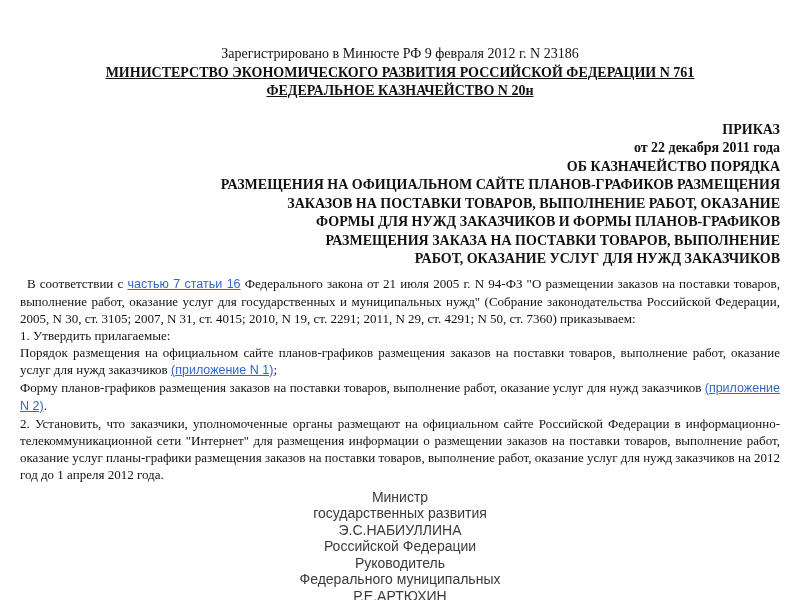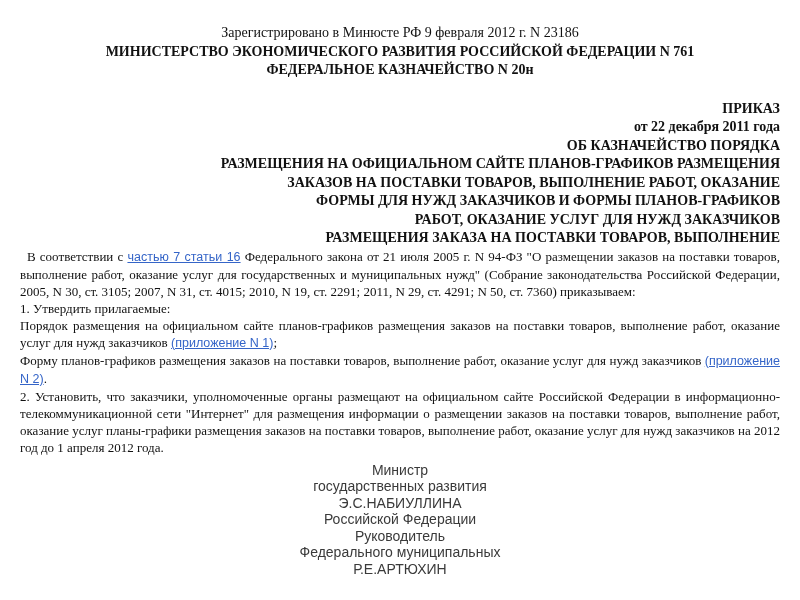--- a/index.html
+++ b/index.html
@@ -1,38 +1,38 @@
 <!DOCTYPE html>
 <html style="--page-bg: #ffffff; --text-color: #111111; --link-color: #3565c8; --signature-color: #3a3a3a;"><head>
 <meta charset="utf-8">
 <style>
   html, body { margin: 0; padding: 0; background: #ffffff; }
   .page {
     position: relative;
     width: 800px;
     height: 600px;
     box-sizing: border-box;
-    padding: 24px 20px 0 20px;
+    padding: 45px 20px 0 20px;
     background: var(--page-bg, #ffffff);
     font-family: "Liberation Serif", serif;
     color: var(--text-color, #111111);
     overflow: hidden;
   }
   .header-block { text-align: center; font-size: 14px; line-height: 18.5px; }
   .reg-line { font-weight: normal; }
-  .head-bold { font-weight: bold; }
+  .head-bold { font-weight: bold; text-decoration: underline; }
   .title-block {
     margin-top: 20px;
     text-align: right;
     font-size: 14px;
     line-height: 18.5px;
     font-weight: bold;
   }
   .body-text {
-    margin-top: 0;
+    margin-top: 6px;
     font-size: 13px;
     line-height: 17px;
     text-align: justify;
   }
   .body-text p { margin: 0; }
   .body-text p.indent { text-indent: 7px; }
   a.doc-link {
     font-family: "Liberation Sans", sans-serif;
     font-size: 12.5px;
     color: var(--link-color, #3565c8);
@@ -60,22 +60,22 @@
   </div>
 
   <div class="title-block">
     <div>ПРИКАЗ</div>
     <div>от 22 декабря 2011 года</div>
     <div id="subject-lines">
         <div>ОБ КАЗНАЧЕЙСТВО ПОРЯДКА</div>
         <div>РАЗМЕЩЕНИЯ НА ОФИЦИАЛЬНОМ САЙТЕ ПЛАНОВ-ГРАФИКОВ РАЗМЕЩЕНИЯ</div>
         <div>ЗАКАЗОВ НА ПОСТАВКИ ТОВАРОВ, ВЫПОЛНЕНИЕ РАБОТ, ОКАЗАНИЕ</div>
         <div>ФОРМЫ ДЛЯ НУЖД ЗАКАЗЧИКОВ И ФОРМЫ ПЛАНОВ-ГРАФИКОВ</div>
+        <div>РАЗМЕЩЕНИЯ ЗАКАЗА НА ПОСТАВКИ ТОВАРОВ, ВЫПОЛНЕНИЕ</div>
         <div>РАБОТ, ОКАЗАНИЕ УСЛУГ ДЛЯ НУЖД ЗАКАЗЧИКОВ</div>
-        <div>РАЗМЕЩЕНИЯ ЗАКАЗА НА ПОСТАВКИ ТОВАРОВ, ВЫПОЛНЕНИЕ</div>
       </div>
   </div>
 
   <div class="body-text" id="body-paragraphs">
       <p class="indent"><span>В соответствии с </span><a class="doc-link" href="#">частью 7 статьи 16</a><span> Федерального закона от 21 июля 2005 г. N 94-ФЗ "О размещении заказов на поставки товаров, выполнение работ, оказание услуг для государственных и муниципальных нужд" (Собрание законодательства Российской Федерации, 2005, N 30, ст. 3105; 2007, N 31, ст. 4015; 2010, N 19, ст. 2291; 2011, N 29, ст. 4291; N 50, ст. 7360) приказываем:</span></p>
       <p><span>1. Утвердить прилагаемые:</span></p>
       <p><span>Порядок размещения на официальном сайте планов-графиков размещения заказов на поставки товаров, выполнение работ, оказание услуг для нужд заказчиков </span><a class="doc-link" href="#">(приложение N 1)</a><span>;</span></p>
       <p><span>Форму планов-графиков размещения заказов на поставки товаров, выполнение работ, оказание услуг для нужд заказчиков </span><a class="doc-link" href="#">(приложение N 2)</a><span>.</span></p>
       <p><span>2. Установить, что заказчики, уполномоченные органы размещают на официальном сайте Российской Федерации в информационно-телекоммуникационной сети "Интернет" для размещения информации о размещении заказов на поставки товаров, выполнение работ, оказание услуг планы-графики размещения заказов на поставки товаров, выполнение работ, оказание услуг для нужд заказчиков на 2012 год до 1 апреля 2012 года.</span></p>
     </div>

